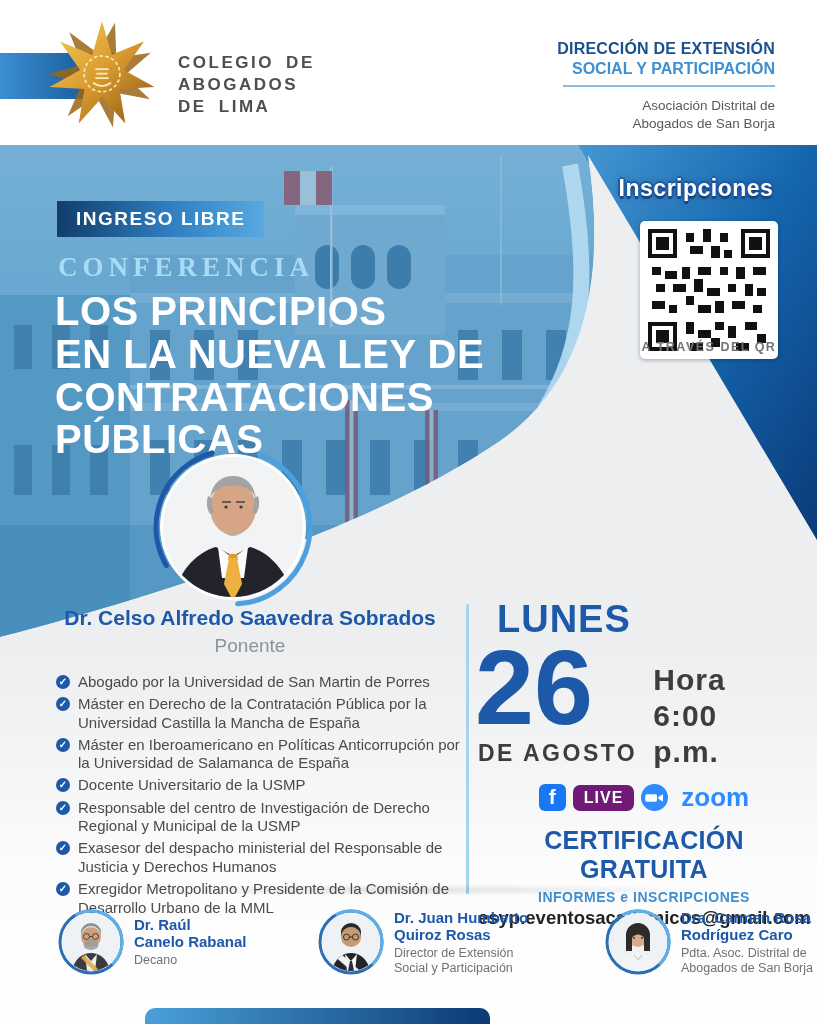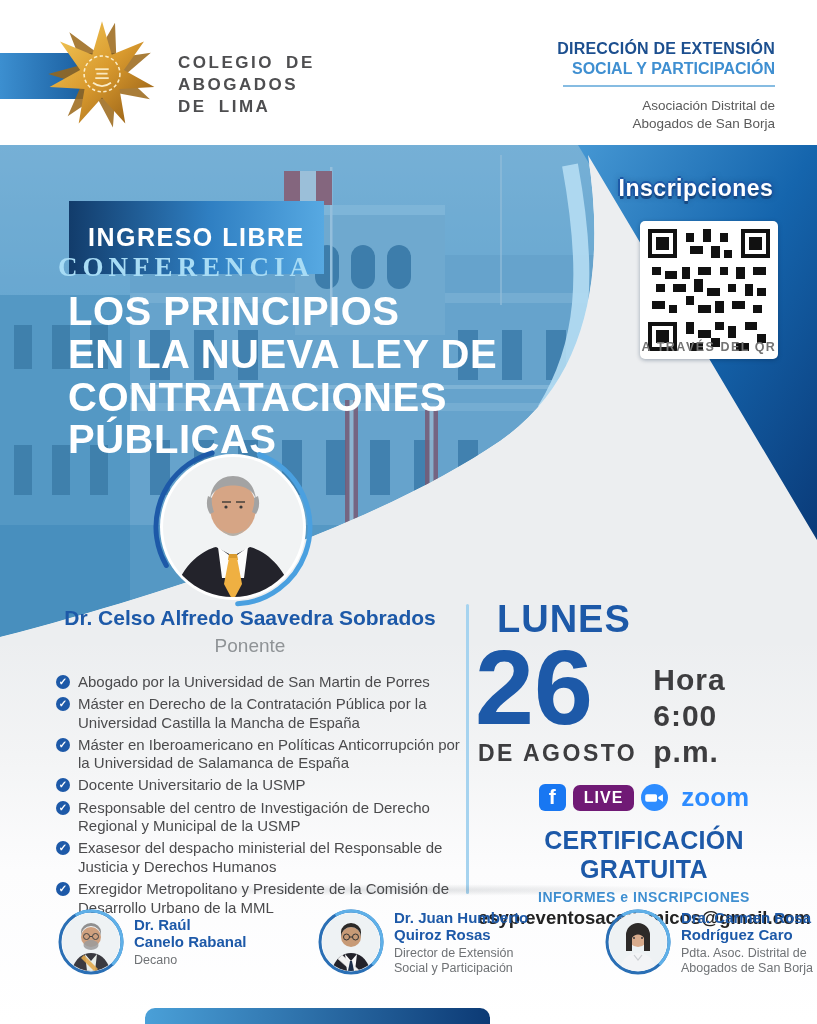--- a/index.html
+++ b/index.html
@@ -15,25 +15,25 @@
             color:#4e4e50;line-height:1.3;word-spacing:5px;}
   .dir-block{right:42px;top:40px;text-align:right;}
   .dir-l1{color:#1c4f8f;font-weight:800;font-size:16px;letter-spacing:.2px;}
   .dir-l2{color:#3f8fd1;font-weight:800;font-size:16px;margin-top:2px;}
   .dir-rule{border:none;border-top:2px solid #86bce2;margin:7px 0 6px 0;width:212px;
             display:inline-block;}
   .assoc{color:#5a5a5a;font-size:13.5px;line-height:1.3;}
 
   
   .hero-svg{left:0;top:145px;}
-  .free-badge{left:57px;top:201px;padding:22px 19px;color:#fff;font-weight:800;
-              font-size:25px;letter-spacing:1.5px;
-              background:linear-gradient(90deg,#123c6b,#2f7fc2 55%,#57a9e2);margin-left:12px;}
+  .free-badge{left:57px;top:201px;padding:7px 19px;color:#fff;font-weight:800;
+              font-size:19px;letter-spacing:1.5px;
+              background:linear-gradient(90deg,#123c6b,#2f7fc2 55%,#57a9e2);}
   .kicker{left:58px;top:252px;color:#a8dcf5;font-weight:800;font-size:27px;letter-spacing:5px;font-family:Liberation Serif, serif;}
-  .main-title{left:68px;top:290px;width:575px;color:#fff;font-weight:800;font-size:40px;
+  .main-title{left:55px;top:290px;width:575px;color:#fff;font-weight:800;font-size:40px;
               line-height:1.07;letter-spacing:.5px;}
   .inscr-label{right:28px;top:175px;width:186px;text-align:center;color:#fff;font-weight:800;
                font-size:23px;letter-spacing:.5px;
                text-shadow:0 3px 0 #174a84,2px 0 0 #1d59a8,-2px 0 0 #1d59a8,
                            0 -2px 0 #1d59a8,0 2px 1px #123c6b,0 0 6px rgba(10,40,80,.6);}
   .qr-box{right:39px;top:221px;width:122px;height:122px;background:#fff;border-radius:5px;
           padding:8px;box-shadow:0 1px 4px rgba(0,30,60,.35);}
   .qr-caption{right:28px;top:340px;width:160px;text-align:center;color:#737373;
               font-weight:700;font-size:12.5px;letter-spacing:1.5px;}
 

